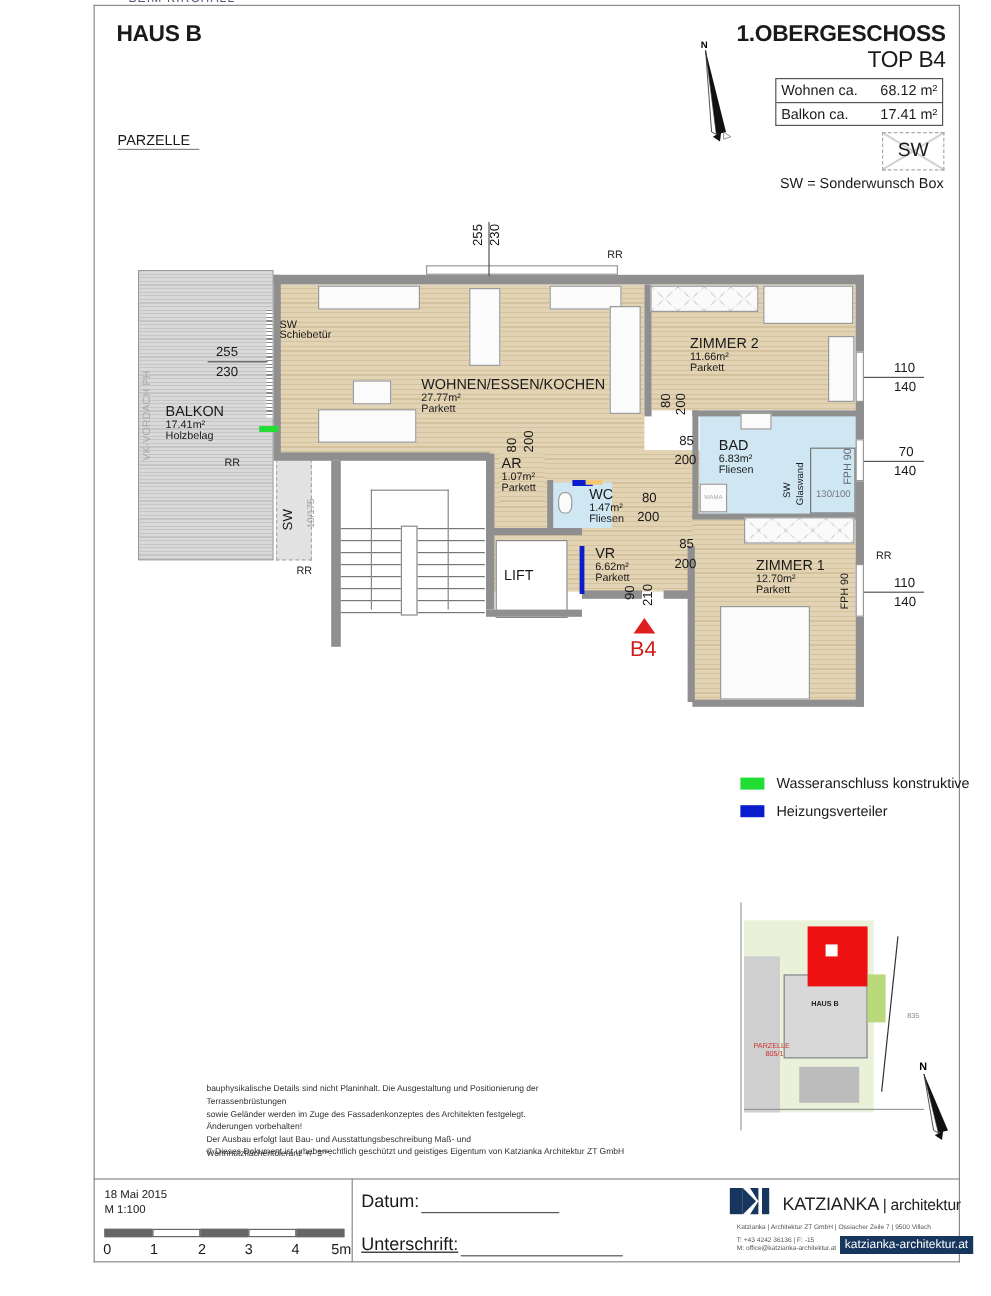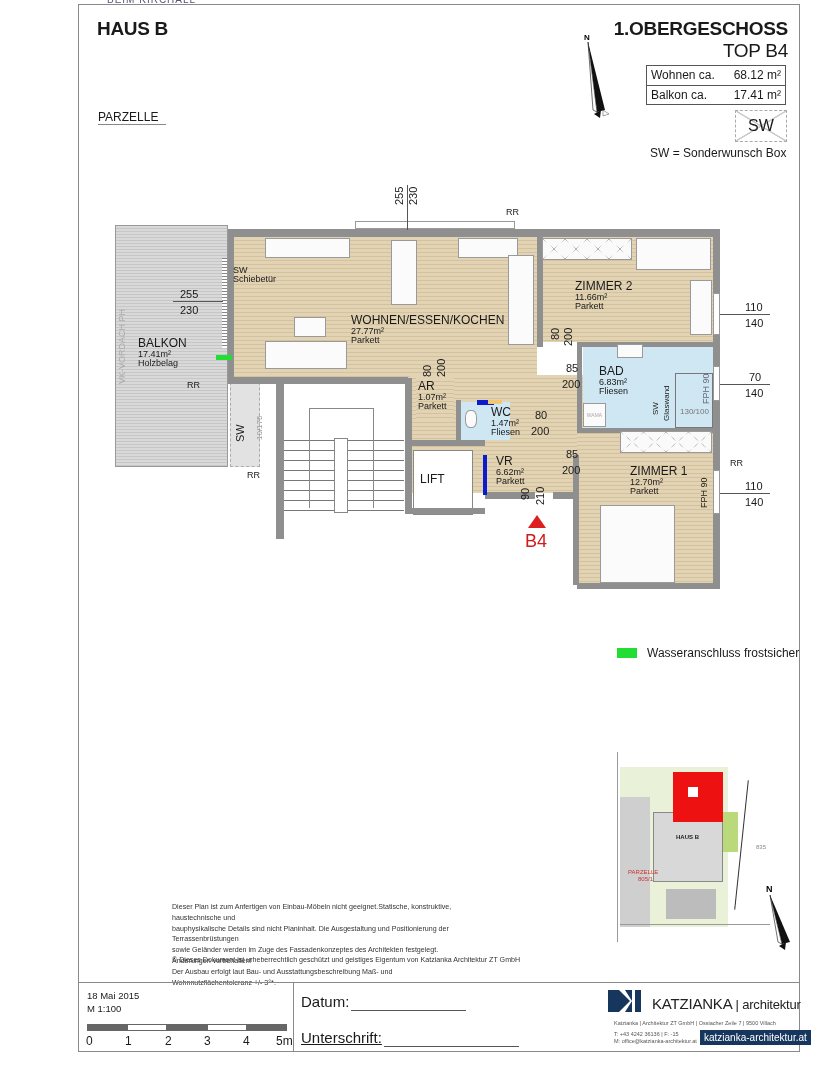--- a/index.html
+++ b/index.html
@@ -269,21 +269,25 @@
   <div class="dim" style="left:531px;top:425px;">200</div>
   <div class="dim" style="left:566px;top:448px;">85</div>
   <div class="dim" style="left:562px;top:464px;">200</div>
   <div class="vdim" style="left:519px;top:500px;">90</div>
   <div class="vdim" style="left:534px;top:505px;">210</div>
 </div>
 
 <div class="legend">
   <div class="item">
     <span class="sw" style="background:#22dd33;"></span>
-    <span>Wasseranschluss frostsicher</span>
+    <span>Wasseranschluss konstruktive</span>
+  </div>
+  <div class="item">
+    <span class="sw" style="background:#0a1ccc;"></span>
+    <span>Heizungsverteiler</span>
   </div>
 </div>
 
 <div class="site">
   <div class="abs" style="left:2px;top:15px;width:108px;height:160px;background:#e9f1d8;"></div>
   <div class="abs" style="left:2px;top:45px;width:30px;height:130px;background:#cfcfcf;"></div>
   <div class="abs" style="left:35px;top:60px;width:70px;height:70px;background:#d8d8d8;border:1px solid #888;"></div>
   <div class="abs" style="left:55px;top:20px;width:50px;height:50px;background:#ee1111;"></div>
   <div class="abs" style="left:70px;top:35px;width:10px;height:10px;background:#fff;"></div>
   <div class="abs" style="left:105px;top:60px;width:15px;height:40px;background:#b9d97a;"></div>
@@ -298,21 +302,20 @@
 <div class="abs" style="left:764px;top:882px;width:34px;height:70px;">
   <svg width="34" height="70" viewBox="0 0 34 70">
     <text x="2" y="10" font-size="9" font-family="Liberation Sans, sans-serif" font-weight="bold">N</text>
     <polygon points="6,13 26,60 18,62" fill="#111"></polygon>
     <polygon points="6,13 18,62 14,60" fill="#fff" stroke="#111" stroke-width="0.6"></polygon>
     <polygon points="15,64 22,60 21,68" fill="#111"></polygon>
   </svg>
 </div>
 
 <div class="disc">
-  <div>Dieser Plan ist zum Anfertigen von Einbau-Möbeln nicht geeignet.Statische, konstruktive, haustechnische und</div>
   <div>bauphysikalische Details sind nicht Planinhalt. Die Ausgestaltung und Positionierung der Terrassenbrüstungen</div>
   <div>sowie Geländer werden im Zuge des Fassadenkonzeptes des Architekten festgelegt. Änderungen vorbehalten!</div>
   <div>Der Ausbau erfolgt laut Bau- und Ausstattungsbeschreibung Maß- und Wohnnutzflächentoleranz +/- 3°*.</div>
 </div>
 <div class="copy">© Dieses Dokument ist urheberrechtlich geschützt und geistiges Eigentum von Katzianka Architektur ZT GmbH</div>
 
 <div class="bot-h"></div>
 <div class="bot-v1"></div>
 <div class="date">
   <div>18 Mai 2015</div>

